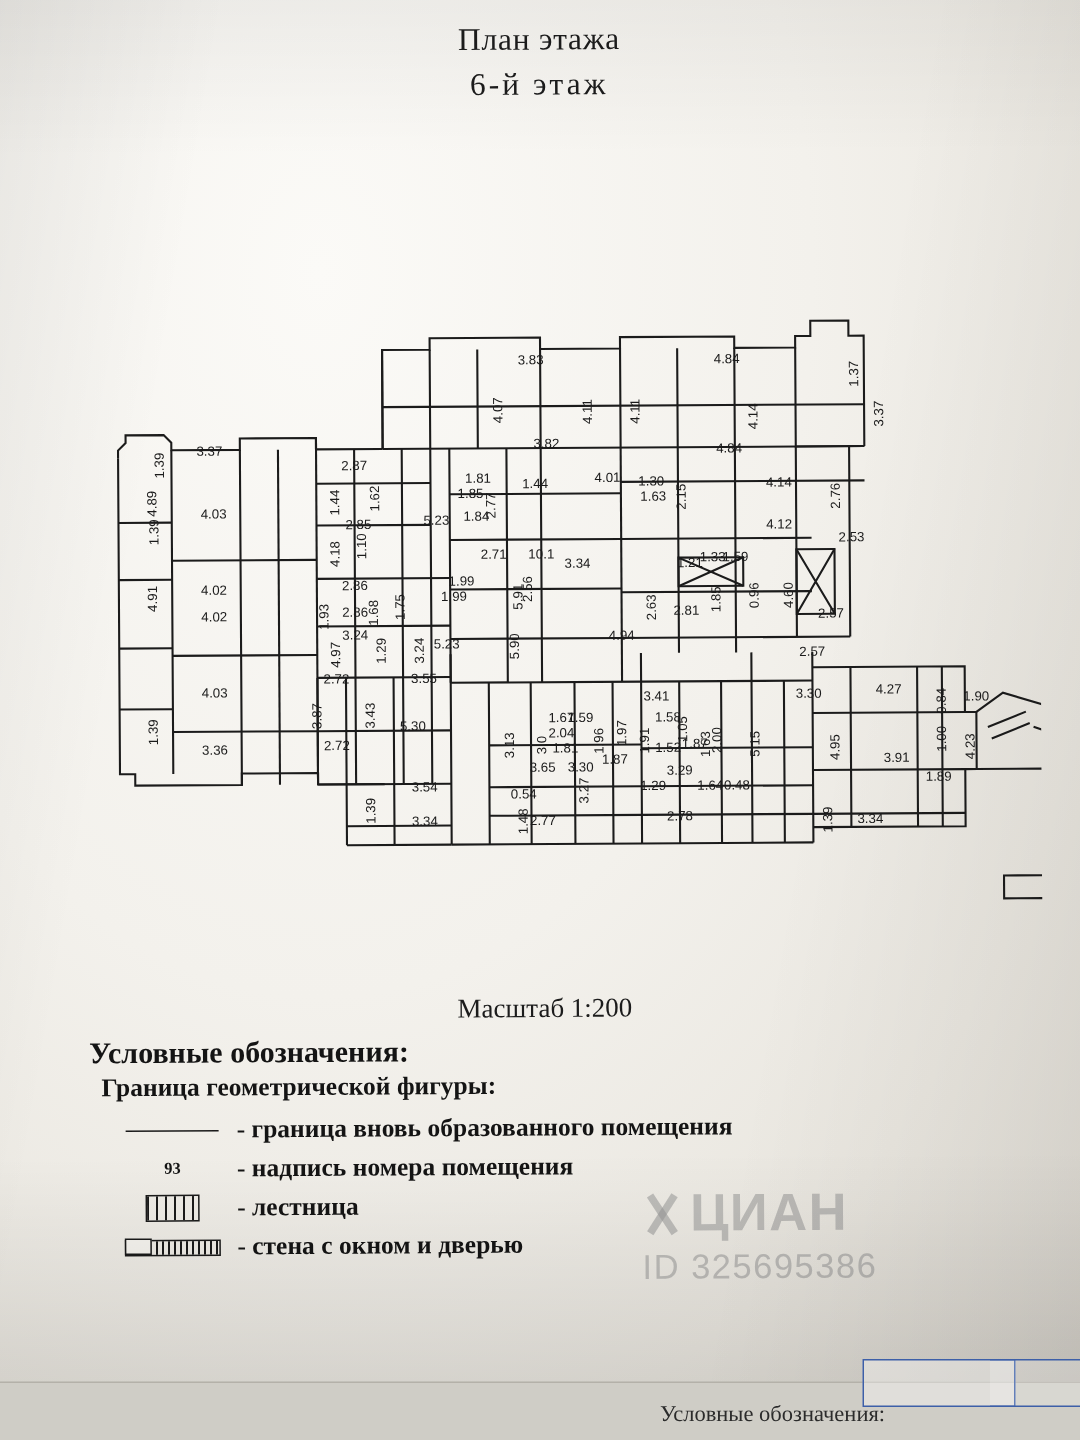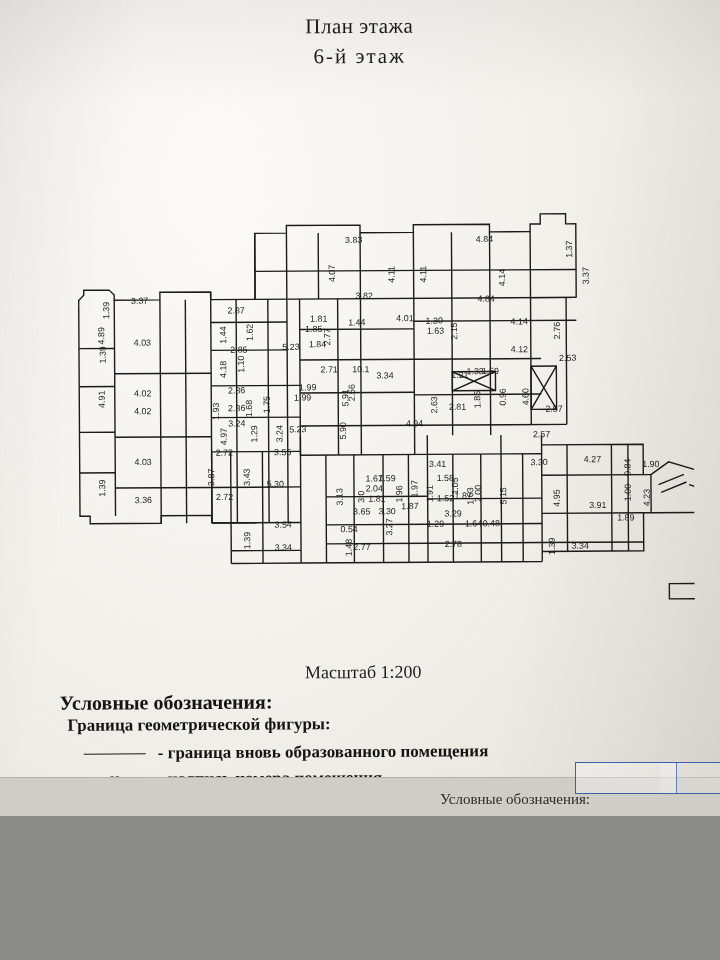--- a/index.html
+++ b/index.html
@@ -3,21 +3,21 @@
 <meta charset="utf-8">
 <style>
   html, body {
     margin: 0;
     padding: 0;
     background: #8b8b88;
   }
   #page {
     position: relative;
     width: 720px;
-    height: 816px;
+    height: 960px;
     overflow: hidden;
     background: #5eead4;
     font-family: "Liberation Serif", serif;
   }
   
   #sheet {
     position: absolute;
     left: -6px;
     top: -10px;
     width: 736px;

